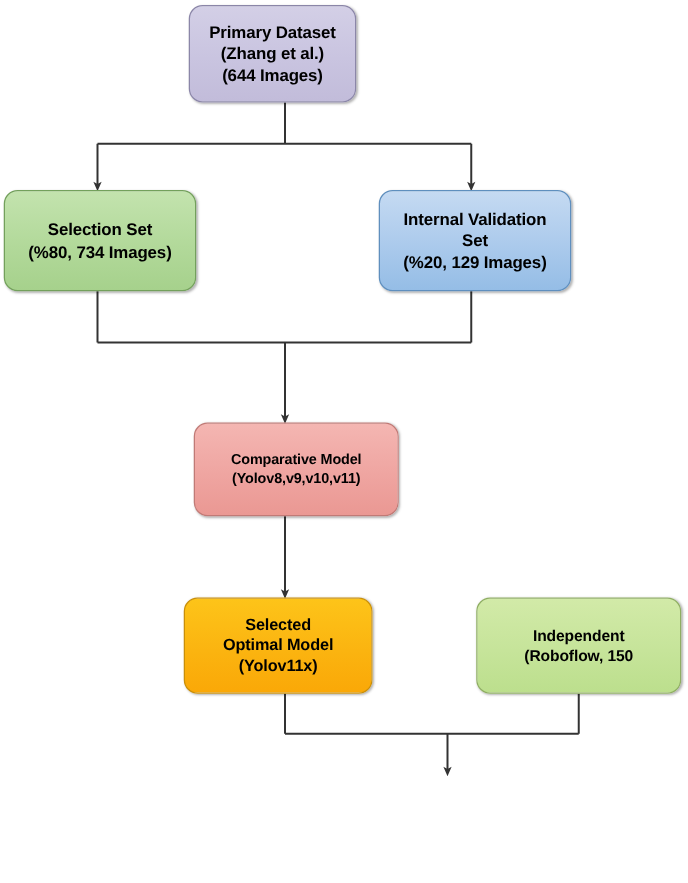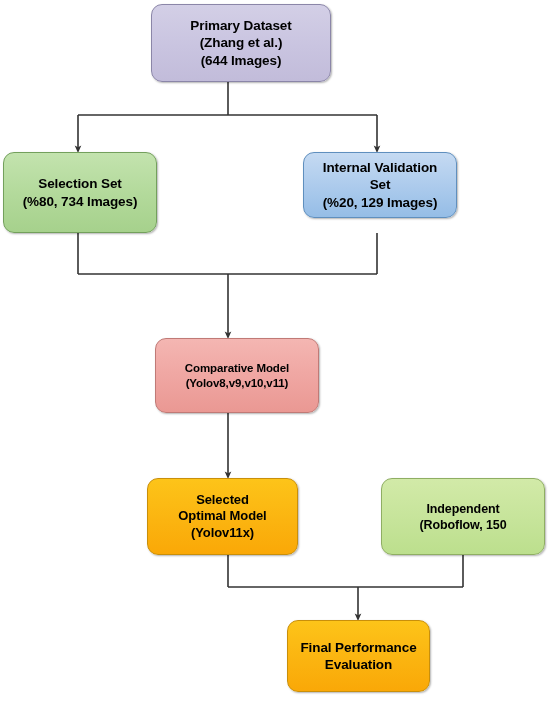--- a/index.html
+++ b/index.html
@@ -44,33 +44,33 @@
   }
   .node .lines {
     width: 100%;
     padding: 0 4px;
     box-sizing: border-box;
   }
   .node .line { display: block; white-space: nowrap; }
 
   
   #node-primary-dataset {
-    left: 151px; top: 4px; width: 180px; height: 78px;
+    left: 151px; top: 4px; width: 134px; height: 78px;
     font-size: 13.5px;
     background: linear-gradient(180deg, #d3cfe6 0%, #c9c4e0 55%, #c2bcda 100%);
     border-color: #8b86a8;
   }
   #node-training-set {
     left: 3px; top: 152px; width: 154px; height: 81px;
     font-size: 13.5px;
     background: linear-gradient(180deg, #c3e3ae 0%, #b2d99a 55%, #a6d18c 100%);
     border-color: #73a05c;
   }
   #node-internal-validation-set {
-    left: 303px; top: 152px; width: 154px; height: 66px;
+    left: 303px; top: 152px; width: 154px; height: 81px;
     font-size: 13.5px;
     background: linear-gradient(180deg, #c5daf2 0%, #abcaec 55%, #95bde6 100%);
     border-color: #5f8fbe;
     justify-content: flex-end;
   }
   #node-comparative-model {
     left: 155px; top: 338px; width: 164px; height: 75px;
     font-size: 11.5px;
     background: linear-gradient(180deg, #f4b6b2 0%, #efa5a1 55%, #ea9893 100%);
     border-color: #c07a76;
@@ -170,20 +170,14 @@
     </span>
   </div>
 
   <div class="node" id="node-external-test-set">
     <span class="lines">
       <span class="line">Independent</span>
       <span class="line">(Roboflow, 150</span>
     </span>
   </div>
 
-  <div class="node" id="node-final-evaluation">
-    <span class="lines">
-      <span class="line">Final Performance</span>
-      <span class="line">Evaluation</span>
-    </span>
-  </div>
 
 </div>
 
 </body></html>

